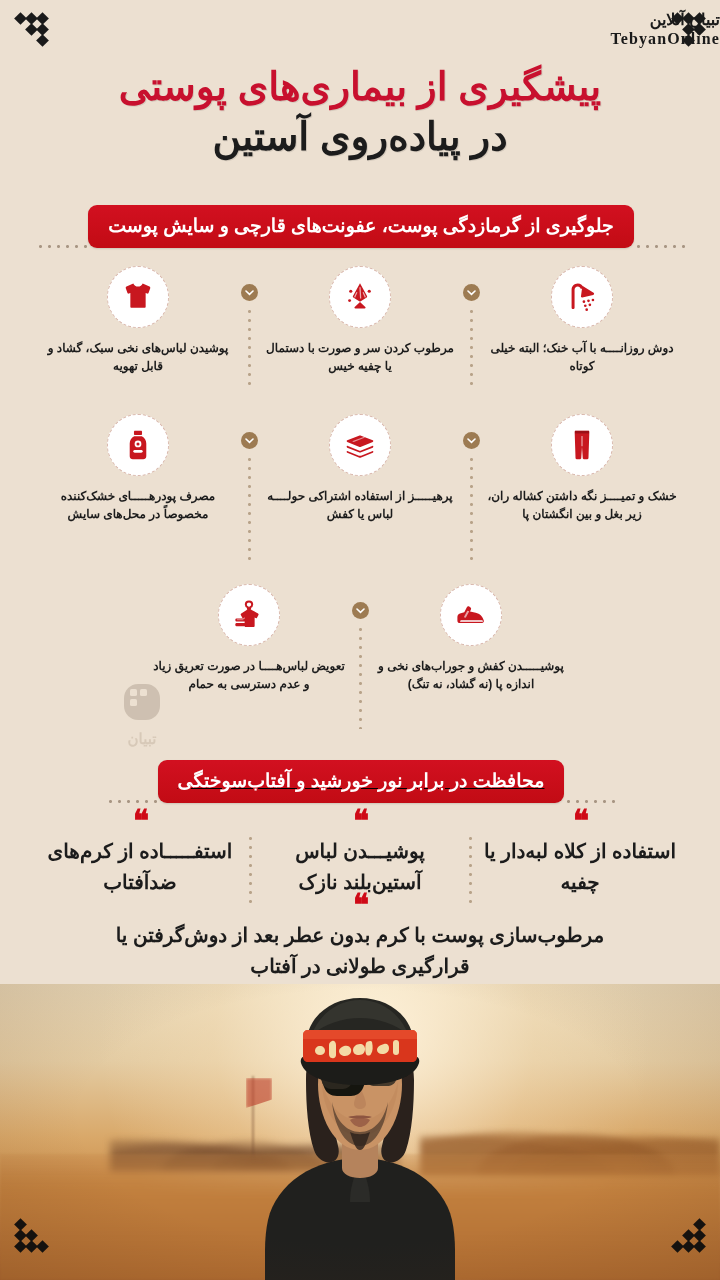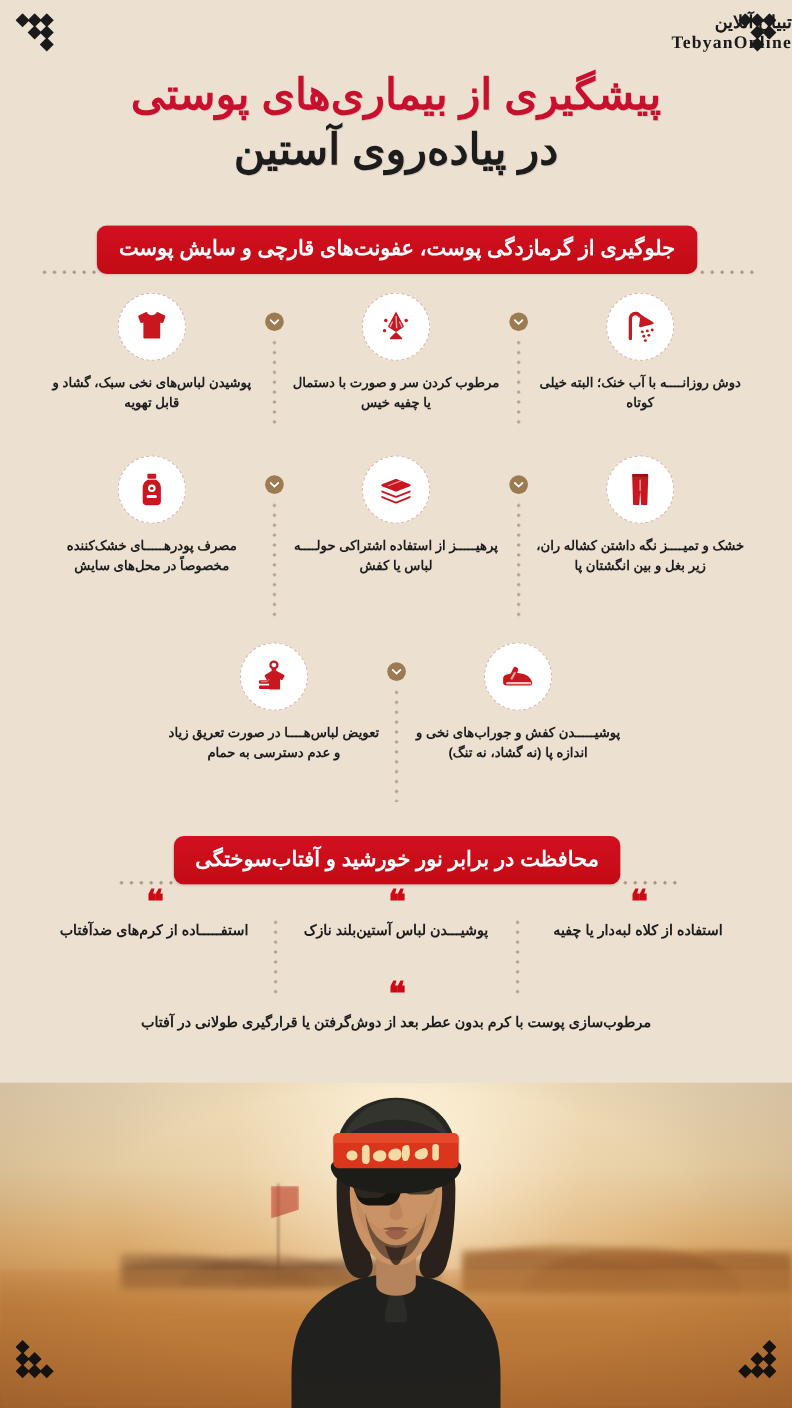--- a/index.html
+++ b/index.html
@@ -123,21 +123,21 @@
     flex:0 0 auto; width:198px;
     display:flex; flex-direction:column; align-items:center;
   }
   .qmark{
     font-size:30px; line-height:.62; color:#cf0a17;
     font-weight:bold; font-family:"Liberation Serif", serif;
     height:18px; letter-spacing:-2px;
   }
   .qtext{
     margin-top:6px;
-    font-size:13px; font-weight:bold; color:#1c1c1c;
+    font-size:20px; font-weight:bold; color:#1c1c1c;
     line-height:1.55; text-align:center; letter-spacing:-0.2px;
   }
   .qsep{
     flex:0 0 auto; width:22px; margin-top:22px;
     background-image:radial-gradient(circle, #b8a389 1.3px, transparent 1.6px);
     background-size:3px 9px; background-repeat:repeat-y;
     background-position:center top;
   }
   .wide-note{
     position:absolute; left:40px; right:40px;
@@ -399,22 +399,31 @@
         <svg width="34" height="34" viewBox="0 0 32 32">
           <path fill="#c8171f" d="M3.2 17.8c0-1.5 1-2.8 2.4-3.2l4.1-1.1 2.4-4.9c.4-.8 1.4-1.1 2.2-.6l1 .6c.7.4 1 1.3.7 2.1l-.9 2 5.3 1.1c3.9.8 6.9 3.8 7.7 7.7.2 1.1-.6 2.1-1.7 2.1H5.4c-1.2 0-2.2-1-2.2-2.2z"></path>
           <path fill="#fff" opacity=".75" d="M6.4 20.7h20.3c.3.7.5 1.3.6 1.9H5.7c0-.7.2-1.3.7-1.9z"></path>
           <path fill="#fff" opacity=".6" d="m12.5 12.1 1.9.4-3.4 6.2-1.7-.5z"></path>
         </svg>
       </div>
       <div class="cell-text">پوشیـــــدن کفش و جوراب‌های نخی و اندازه پا (نه گشاد، نه تنگ)</div>
     </div>
   </div>
 
-
-  <div class="banner-row" style="top:760px;">
+  <div class="watermark">
+    <svg width="52" height="48" viewBox="0 0 52 48" style="display:block;margin:0 auto;">
+      <path fill="#8b7a68" d="M8 18c0-7.7 6.3-14 14-14h8c7.7 0 14 6.3 14 14v8c0 7.7-6.3 14-14 14h-8C14.3 40 8 33.7 8 26z"></path>
+      <rect x="14" y="9" width="7" height="7" rx="1.6" fill="#ece0d1"></rect>
+      <rect x="24" y="9" width="7" height="7" rx="1.6" fill="#ece0d1"></rect>
+      <rect x="14" y="19" width="7" height="7" rx="1.6" fill="#ece0d1"></rect>
+    </svg>
+    <div class="wm-fa">تبیان</div>
+  </div>
+
+  <div class="banner-row" style="top:760px;text-decoration:underline;">
     <div class="banner-dots"></div>
     <div class="banner">محافظت در برابر نور خورشید و آفتاب‌سوختگی</div>
     <div class="banner-dots"></div>
   </div>
 
   <div class="qgrid" style="top:812px;">
     <div class="qcell">
       <div class="qmark">❝</div>
       <div class="qtext">استفـــــاده از کرم‌های ضدآفتاب</div>
     </div>

